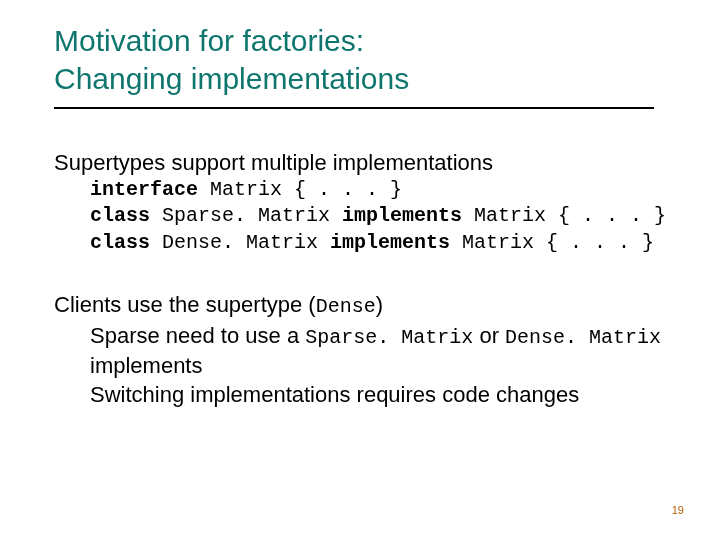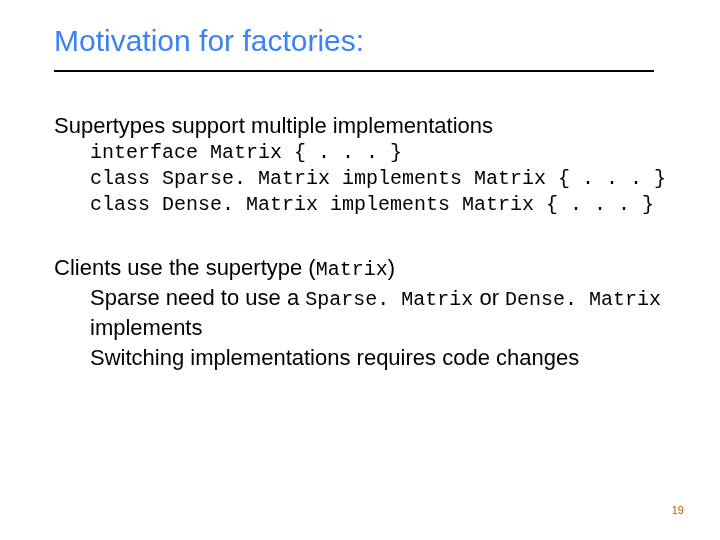--- a/index.html
+++ b/index.html
@@ -15,21 +15,21 @@
   }
   .slide {
     padding: 22px 40px 0 54px;
     box-sizing: border-box;
     width: 100%;
     height: 100%;
   }
   .title {
     font-size: 30px;
     line-height: 1.25;
-    color: #3b82f6;
+    color: #0f766e;
     font-weight: normal;
     margin: 0 0 10px 0;
   }
   .rule {
     border: none;
     border-top: 2.5px solid #000000;
     margin: 0 0 22px 0;
     width: 600px;
   }
   .body-text {
@@ -38,41 +38,42 @@
     margin-top: 39px;
   }
   .indent {
     margin-left: 36px;
   }
   .code {
     font-family: "Courier New", Courier, monospace;
     font-size: 20px;
   }
   .code .kw {
-    font-weight: normal;
+    font-weight: bold;
     text-align: center;
   }
   .para-gap {
     height: 34px;
   }
   .page-num {
     position: absolute;
     right: 36px;
     bottom: 24px;
     color: #b85c00;
     font-size: 11px;
   }
 </style>
 </head>
 <body>
 
 <div class="slide">
 
   <h1 class="title">
     <span>Motivation for factories:</span><br>
+    <span>Changing implementations</span>
   </h1>
 
   <hr class="rule">
 
   <div class="body-text">
 
     <div>Supertypes support multiple implementations</div>
 
     <div class="indent code">
       <div>
@@ -82,21 +83,21 @@
         <span class="kw">class</span><span> Sparse. Matrix </span><span class="kw">implements</span><span> Matrix { . . . }</span>
       </div>
       <div>
         <span class="kw">class</span><span> Dense. Matrix </span><span class="kw">implements</span><span> Matrix { . . . }</span>
       </div>
     </div>
 
     <div class="para-gap"></div>
 
     <div>
-      <span>Clients use the supertype (</span><span class="code">Matrix</span><span>)</span>
+      <span>Clients use the supertype (</span><span class="code">Dense</span><span>)</span>
     </div>
 
     <div class="indent">
       <span>Sparse need to use a </span><span class="code">Sparse. Matrix</span><span> or </span><span class="code">Dense. Matrix</span>
     </div>
 
     <div class="indent">implements</div>
 
     <div class="indent">Switching implementations requires code changes</div>
 

